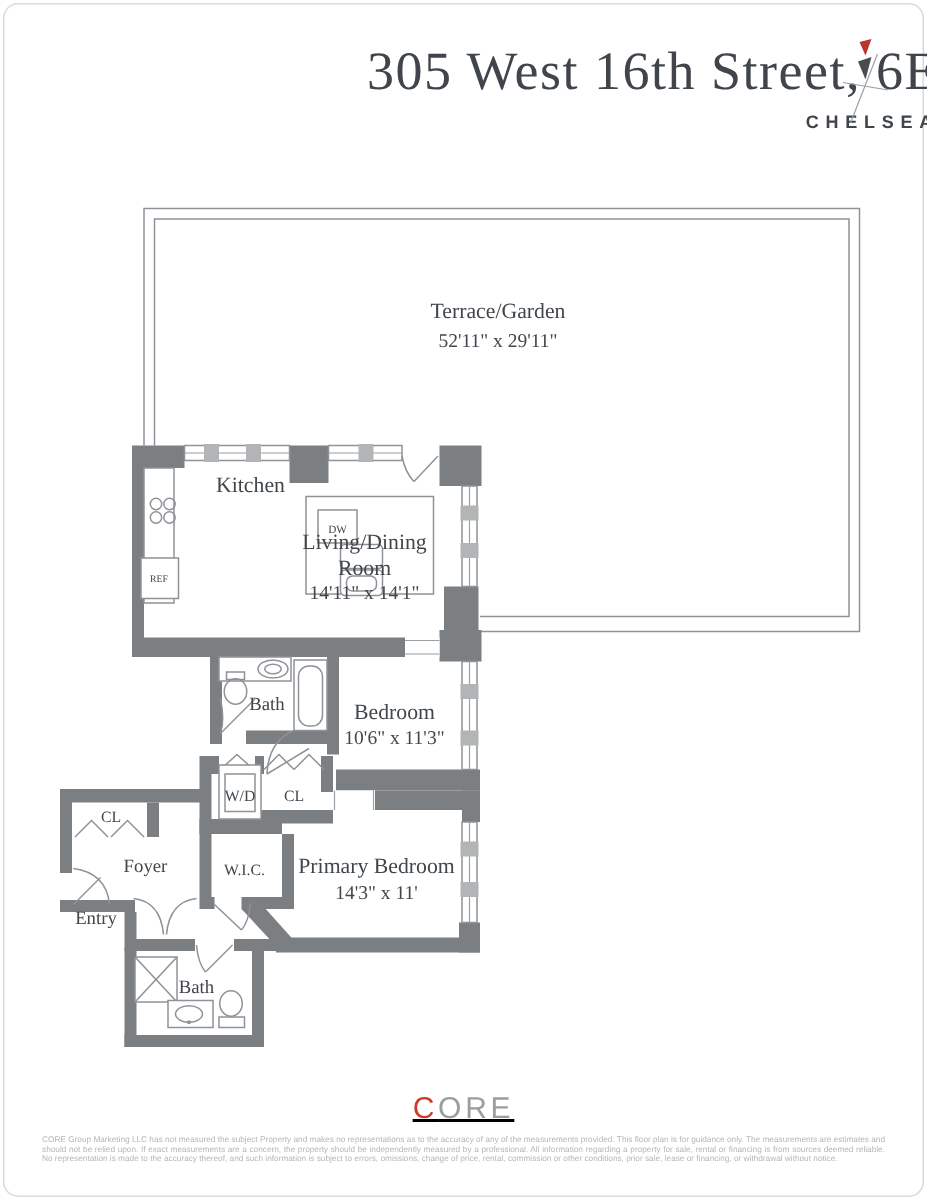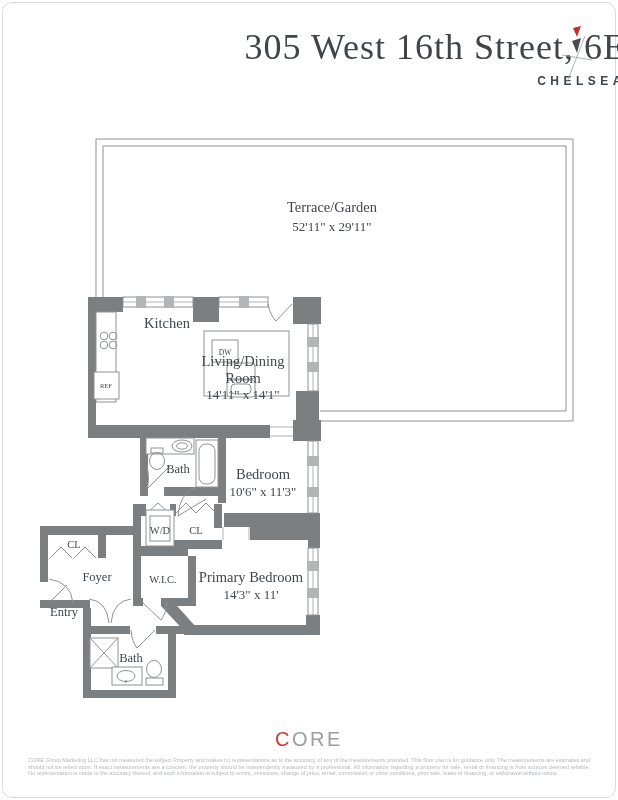--- a/index.html
+++ b/index.html
@@ -18,21 +18,21 @@
   .mull{fill:#b2b4b6;}
   .wht{fill:#ffffff;}
   text{fill:#41464b;text-anchor:middle;}
   .room{font-family:"Liberation Serif",serif;font-size:14.5px;}
   .dims{font-family:"Liberation Serif",serif;font-size:13px;}
   .romsm{font-family:"Liberation Serif",serif;font-size:12.5px;}
   .smlbl{font-family:"Liberation Serif",serif;font-size:10.5px;}
   .tinylbl{font-family:"Liberation Serif",serif;font-size:7.5px;}
   .reflbl{font-family:"Liberation Serif",serif;font-size:6.5px;}
   .footer{position:absolute;left:0;top:728px;width:618px;text-align:center;}
-  .footrow{display:flex;justify-content:center;align-items:center;gap:8px;}
+  .footrow{display:flex;justify-content:center;align-items:center;gap:8px;text-decoration:underline;}
   .logo{font-size:20px;letter-spacing:2.5px;font-weight:400;}
   .logo .c{color:#cd3a2e;}
   .logo .ore{color:#9b9da0;}
   .addr{font-size:7.5px;font-weight:700;color:#6e7174;letter-spacing:0.3px;}
   .disclaimer{position:absolute;left:28px;top:757px;width:562px;
       font-size:5.5px;line-height:1.22;color:#b4b6b8;text-align:justify;}
 </style>
 </head>
 <body>
 

